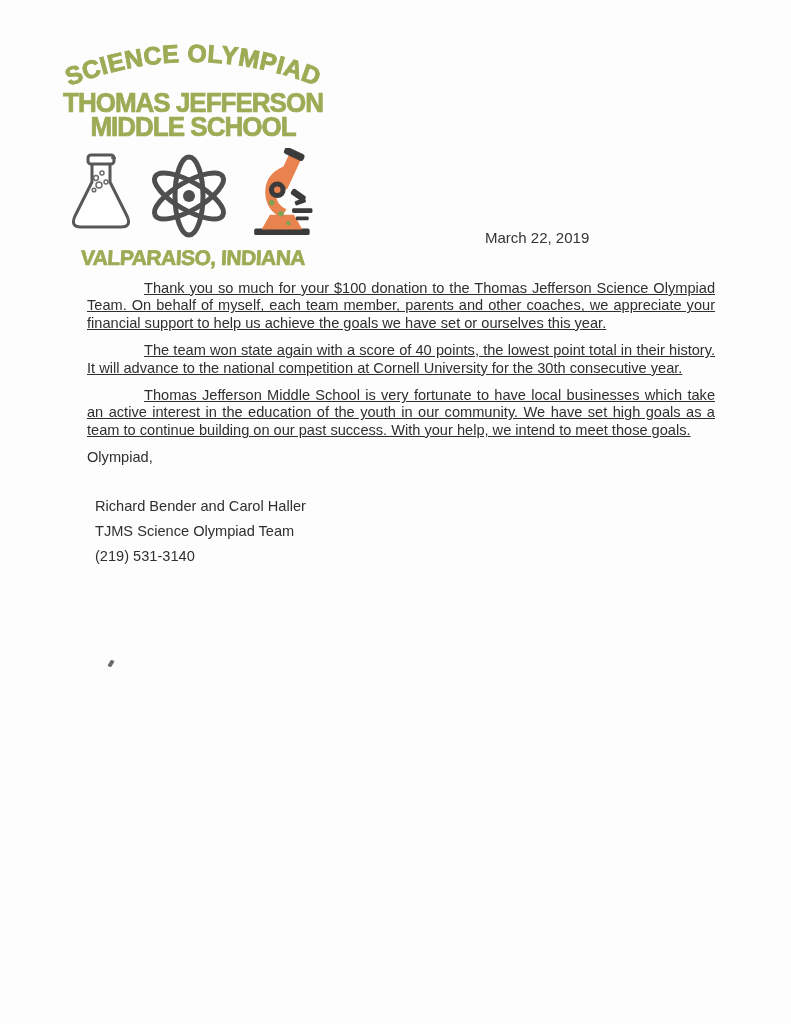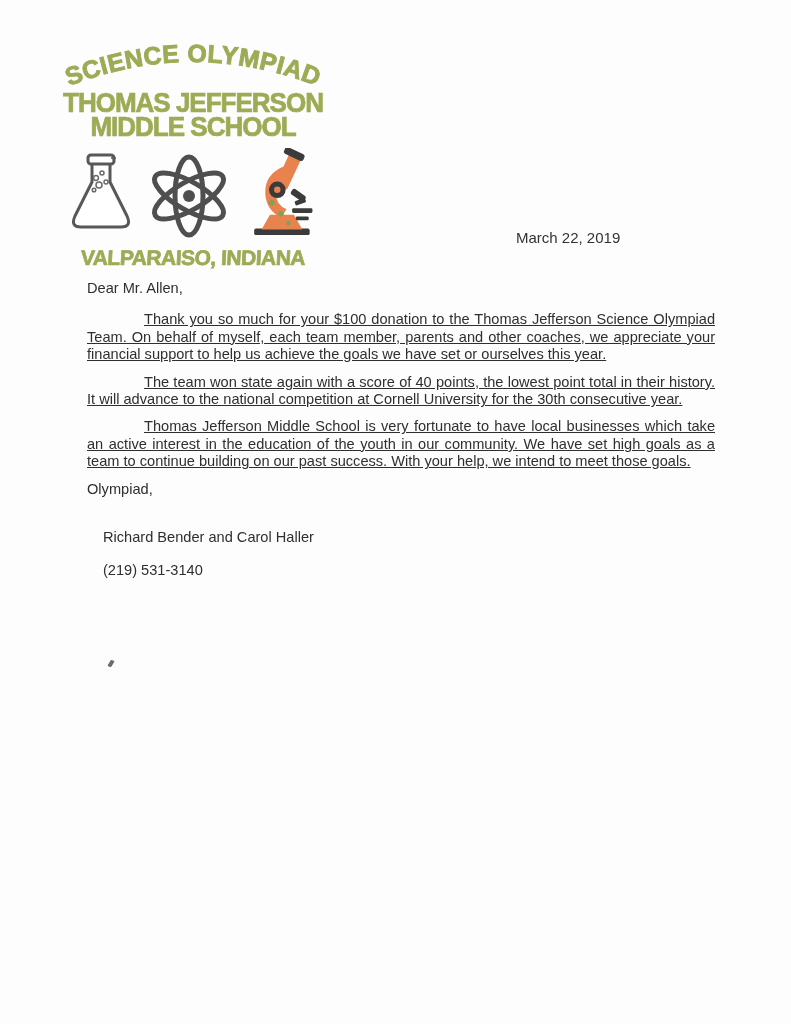--- a/index.html
+++ b/index.html
@@ -45,21 +45,21 @@
     font-weight: bold;
     letter-spacing: -0.5px;
     margin-top: 8px;
     -webkit-text-stroke: 0.7px #9dab55;
     transform: skewX(-3deg);
   }
 
   
   .date {
     position: absolute;
-    left: 516px;
+    left: 485px;
     top: 229px;
     font-size: 15px;
     color: #333;
   }
 
   
   .letter-body {
     position: absolute;
     left: 87px;
     top: 280px;
@@ -70,21 +70,21 @@
   }
   .salutation { margin: 0 0 14px 0; }
   .para {
     margin: 0 0 10px 0;
     text-align: justify;
     text-indent: 57px;
     text-decoration: underline;
   }
   .closing { margin: 4px 0 0 0; }
   .signature { margin-top: 31px; }
-  .signature p { margin: 16px; line-height: 17.2px; }
+  .signature p { margin: 8px; line-height: 17.2px; }
 
   
   .scan-mark {
     position: absolute;
     left: 109px;
     top: 660px;
     width: 4px;
     height: 7px;
     background: #474747;
     border-radius: 1px;
@@ -159,29 +159,29 @@
       </svg>
 
     </div>
 
     <div class="location">VALPARAISO, INDIANA</div>
   </div>
 
   <div class="date">March 22, 2019</div>
 
   <div class="letter-body">
-    <p class="salutation">Dear Mr. Allen,</p>
 
     <p class="para">Thank you so much for your $100 donation to the Thomas Jefferson Science Olympiad Team. On behalf of myself, each team member, parents and other coaches, we appreciate your financial support to help us achieve the goals we have set or ourselves this year.</p>
     <p class="para">The team won state again with a score of 40 points, the lowest point total in their history. It will advance to the national competition at Cornell University for the 30th consecutive year.</p>
     <p class="para">Thomas Jefferson Middle School is very fortunate to have local businesses which take an active interest in the education of the youth in our community. We have set high goals as a team to continue building on our past success. With your help, we intend to meet those goals.</p>
 
     <p class="closing">Olympiad,</p>
 
     <div class="signature">
       <p>Richard Bender and Carol Haller</p>
+      <p>TJMS Science Olympiad Team</p>
       <p>(219) 531-3140</p>
     </div>
   </div>
 
   <div class="scan-mark"></div>
 
 </div>
 
 </body></html>

